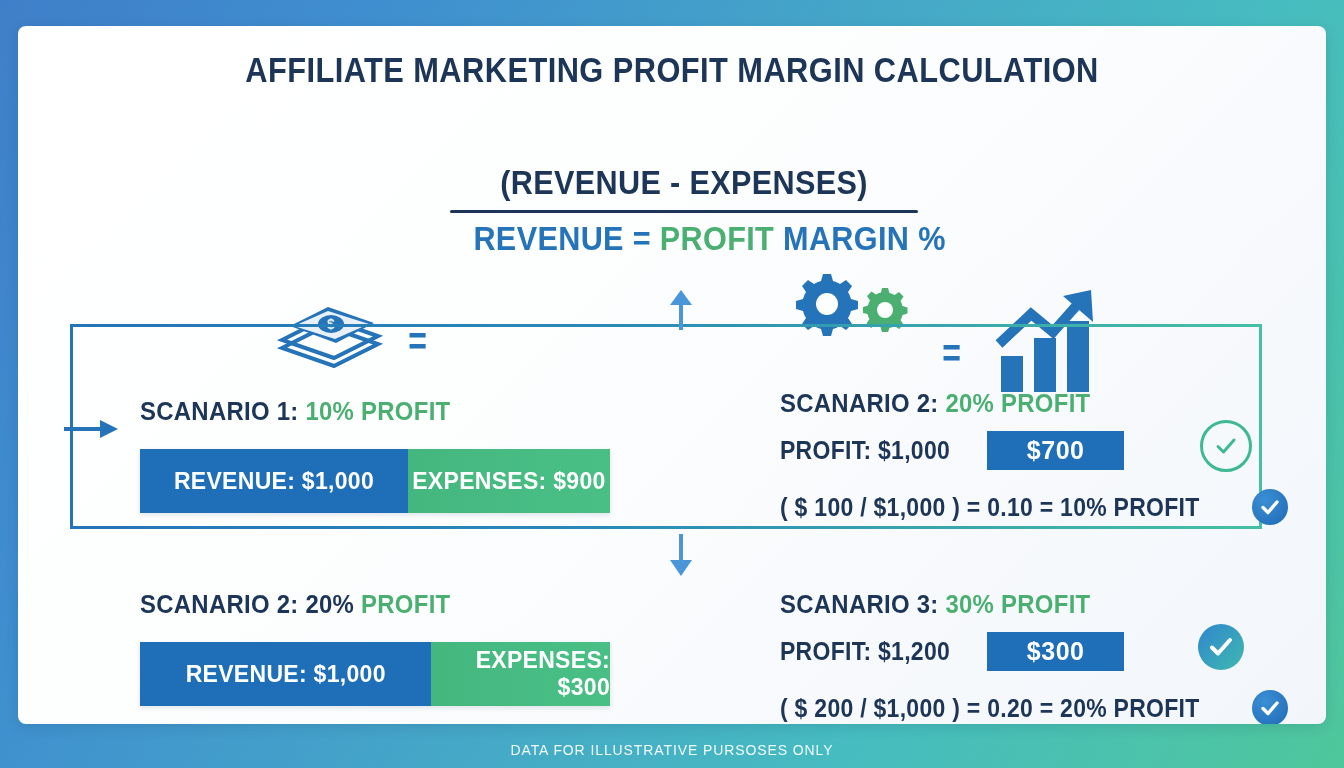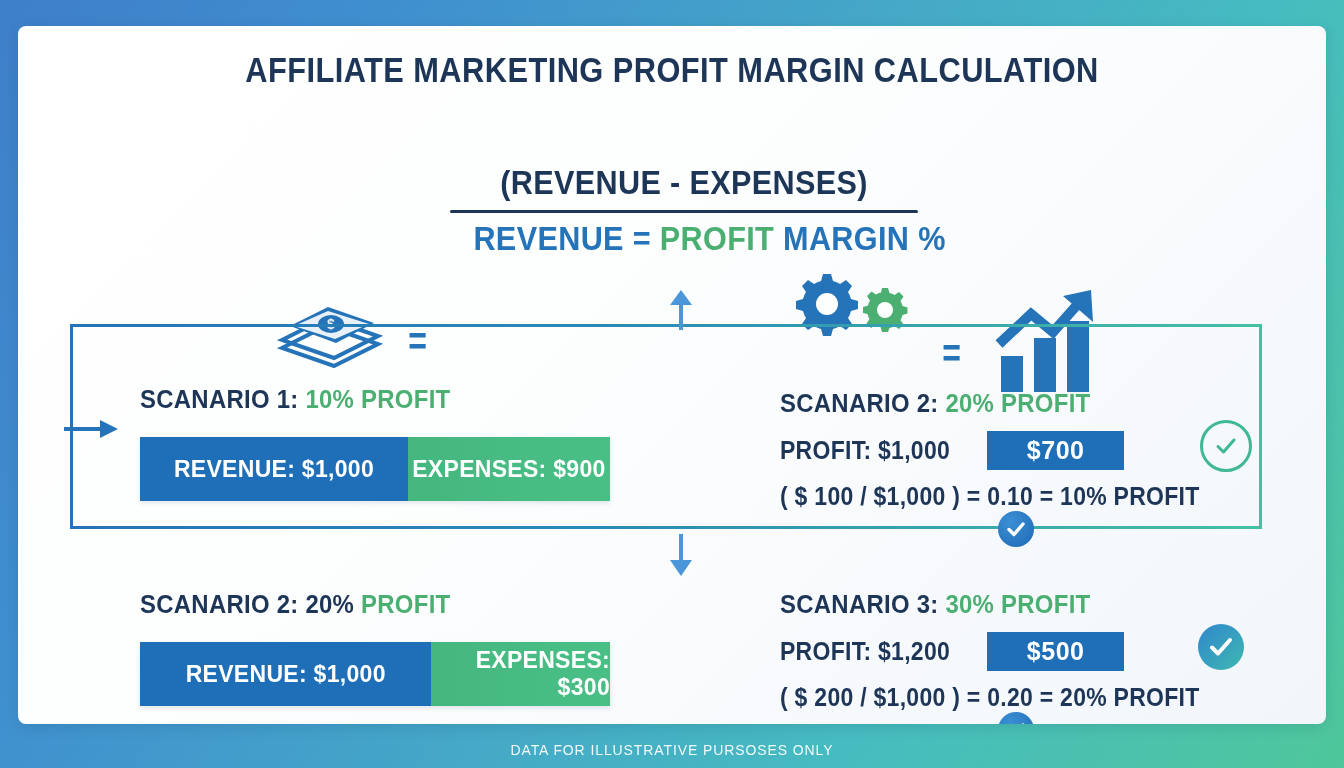--- a/index.html
+++ b/index.html
@@ -63,40 +63,40 @@
     transform:scaleX(.92);transform-origin:left center;white-space:nowrap;
   }
   .bar{display:flex;height:64px;box-shadow:0 2px 5px rgba(20,50,80,.12);text-align:right;}
   .bar-seg{
     display:flex;align-items:center;justify-content:center;color:#fff;
     font-family:"Liberation Sans Narrow","Liberation Sans",sans-serif;
     font-weight:bold;font-size:23px;letter-spacing:.3px;
   }
   .bar-rev{background:#1e6fb8;}
   .bar-exp{background:linear-gradient(90deg,#44b77f 0%,#49bf86 100%);}
-  .left-1{position:absolute;left:122px;top:358px;width:470px;}
+  .left-1{position:absolute;left:122px;top:370px;width:470px;}
   .left-1 .bar{margin-top:22px;}
   .left-2{position:absolute;left:122px;top:563px;width:470px;}
   .left-2 .bar{margin-top:22px;}
   
   .right-col{position:absolute;}
   .right-1{left:762px;top:362px;}
   .right-2{left:762px;top:563px;}
   .calc-line{
     display:flex;align-items:center;margin-top:12px;
     font-family:"Liberation Sans Narrow","Liberation Sans",sans-serif;
     font-weight:bold;font-size:25px;color:#1d3557;letter-spacing:.3px;
   }
   .calc-line .txt{transform:scaleX(.92);transform-origin:left center;white-space:nowrap;}
   .chip{
     margin-left:22px;background:#1e6fb8;color:#fff;
     padding:5px 40px;font-size:25px;letter-spacing:.5px;
     font-family:"Liberation Sans Narrow","Liberation Sans",sans-serif;font-weight:bold;
   }
-  .calc-line2{margin-top:12px;flex-direction:column;}
+  .calc-line2{margin-top:19px;}
   .check-blue{
     margin-left:16px;width:36px;height:36px;border-radius:50%;
     background:radial-gradient(circle at 35% 30%,#3b8fd4,#1e69b5);
     display:flex;align-items:center;justify-content:center;flex:none;
   }
   .check-ring{
     position:absolute;width:46px;height:46px;border-radius:50%;
     border:3px solid #3fb894;display:flex;align-items:center;justify-content:center;
   }
   .ring-pos{left:1182px;top:394px;}
@@ -221,21 +221,21 @@
               <path d="M4 11.5 L9 16.5 L18 6" stroke="#fff" stroke-width="3.4" fill="none" stroke-linecap="round" stroke-linejoin="round"></path>
             </svg>
         </span>
       </div>
     </div>
 
     <div class="right-col right-2">
       <div class="scen-head"><span>SCANARIO 3: </span><span class="green">30% PROFIT</span></div>
       <div class="calc-line">
         <span class="txt">PROFIT: $1,200</span>
-        <span class="chip">$500</span>
+        <span class="chip">$300</span>
       </div>
       <div class="calc-line calc-line2">
         <span class="txt">( $ 200 / $1,000 )  =  0.20  =  20% PROFIT</span>
         <span class="check-blue">
           <svg width="22" height="22" viewBox="0 0 22 22">
               <path d="M4 11.5 L9 16.5 L18 6" stroke="#fff" stroke-width="3.4" fill="none" stroke-linecap="round" stroke-linejoin="round"></path>
             </svg>
         </span>
       </div>
     </div>

